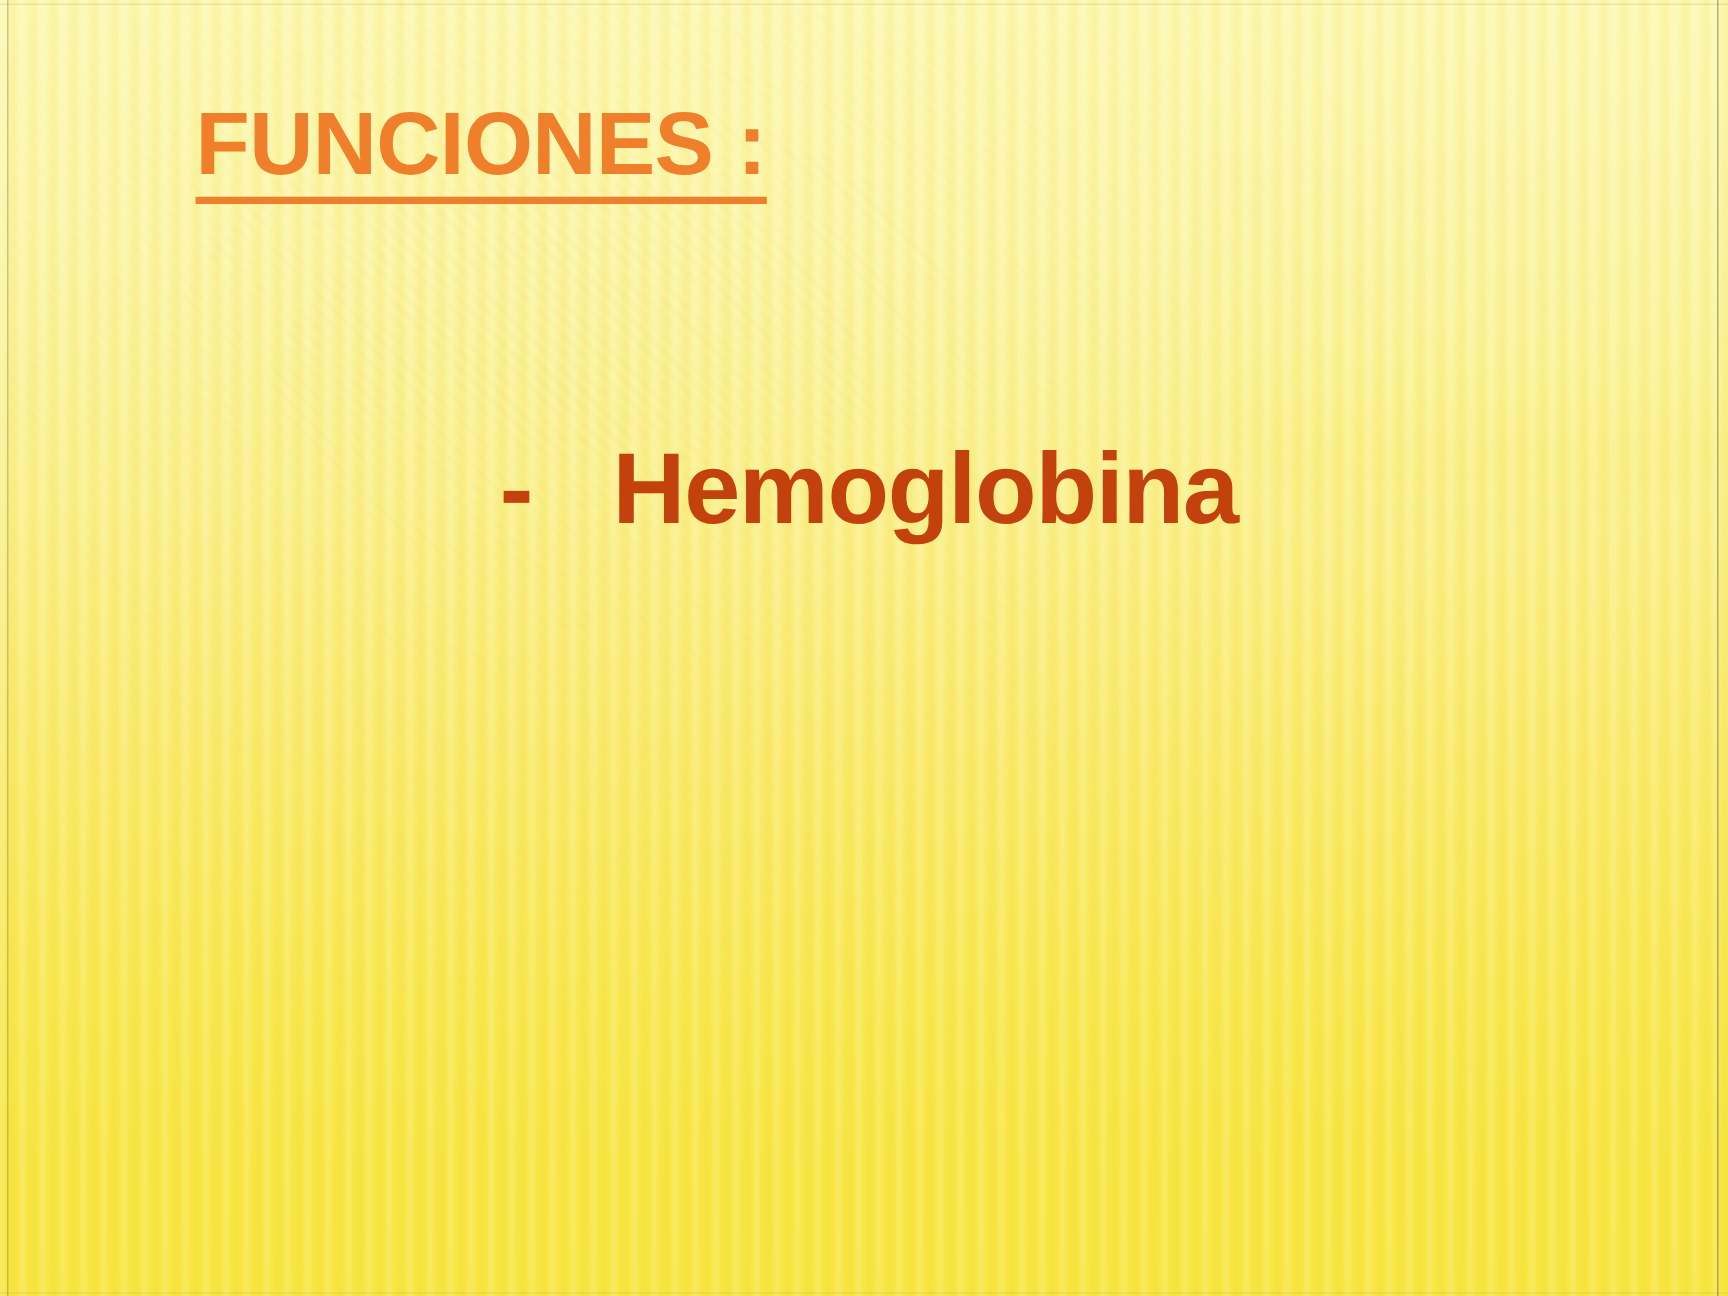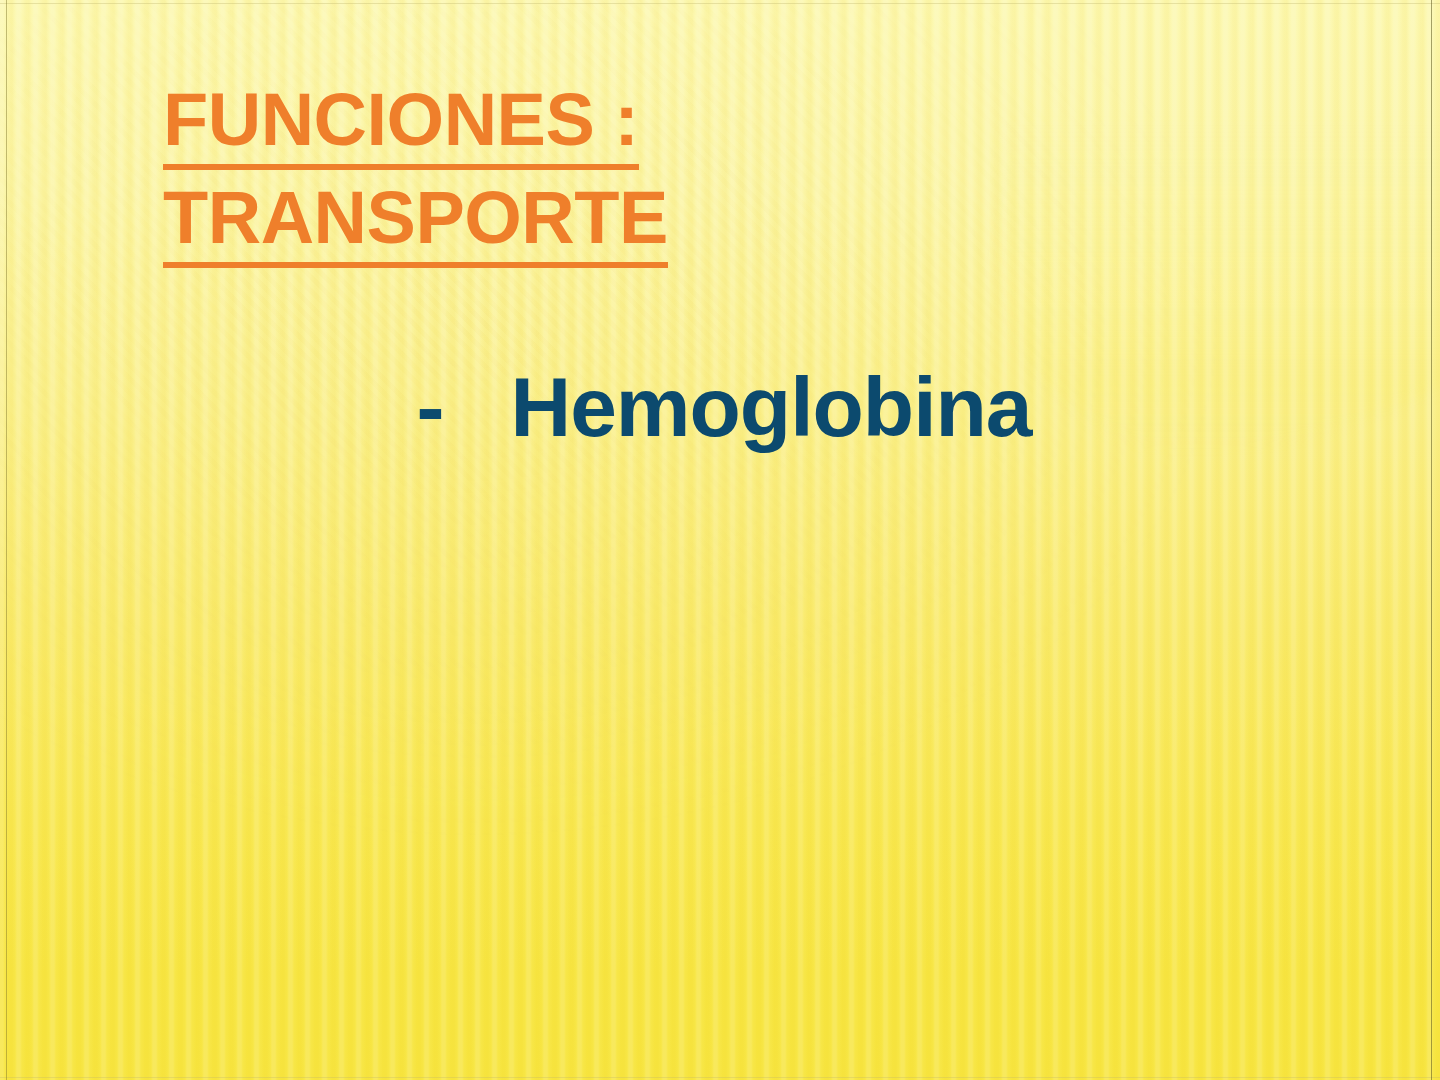--- a/index.html
+++ b/index.html
@@ -157,21 +157,21 @@
   .bullets {
     position: absolute;
     left: 0;
     right: 0;
     top: 343px;
     text-align: center;
   }
 
   .bullet-line {
     display: block;
-    color: #0c4a6e;
+    color: #c2410c;
     font-weight: bold;
     font-size: 84px;
     line-height: 128px;
     white-space: pre;
     letter-spacing: -1px;
   }
 
   .bullet-line.l1 { padding-left: 8px; }
   .bullet-line.l2 { padding-left: 0px; }
   .bullet-line.l3 { padding-left: 0px; }
@@ -189,21 +189,20 @@
 
   <div class="edge-top"></div>
   <div class="edge-bottom"></div>
   <div class="edge-left"></div>
   <div class="edge-right"></div>
 
   <div class="content">
 
     <div class="title-block">
       <span class="title-line"><span class="underline-span">FUNCIONES :</span></span>
-      <span class="title-line"><span class="underline-span">TRANSPORTE</span></span>
     </div>
 
     <div class="bullets">
       <span class="bullet-line l1">-   Hemoglobina</span>
     </div>
 
   </div>
 </div>
 
 </body></html>

